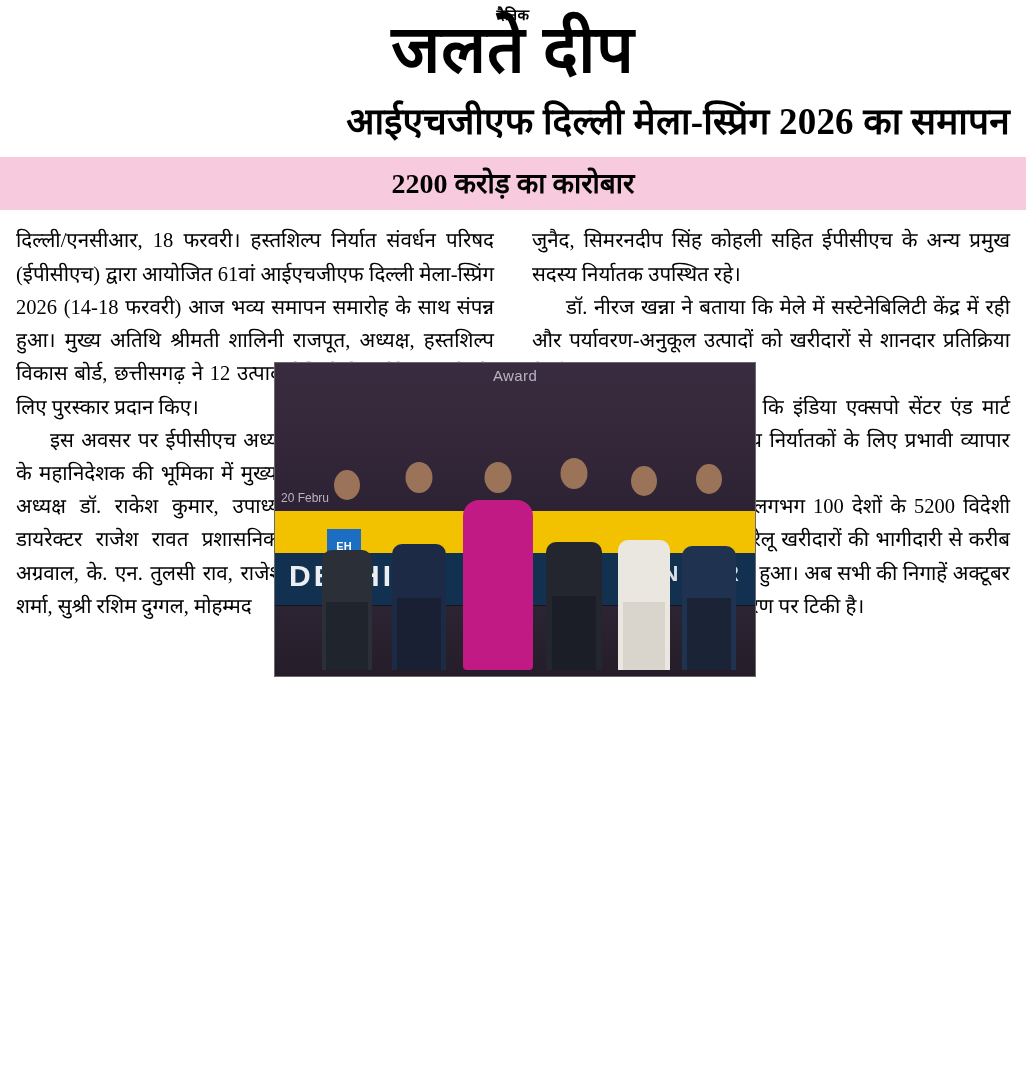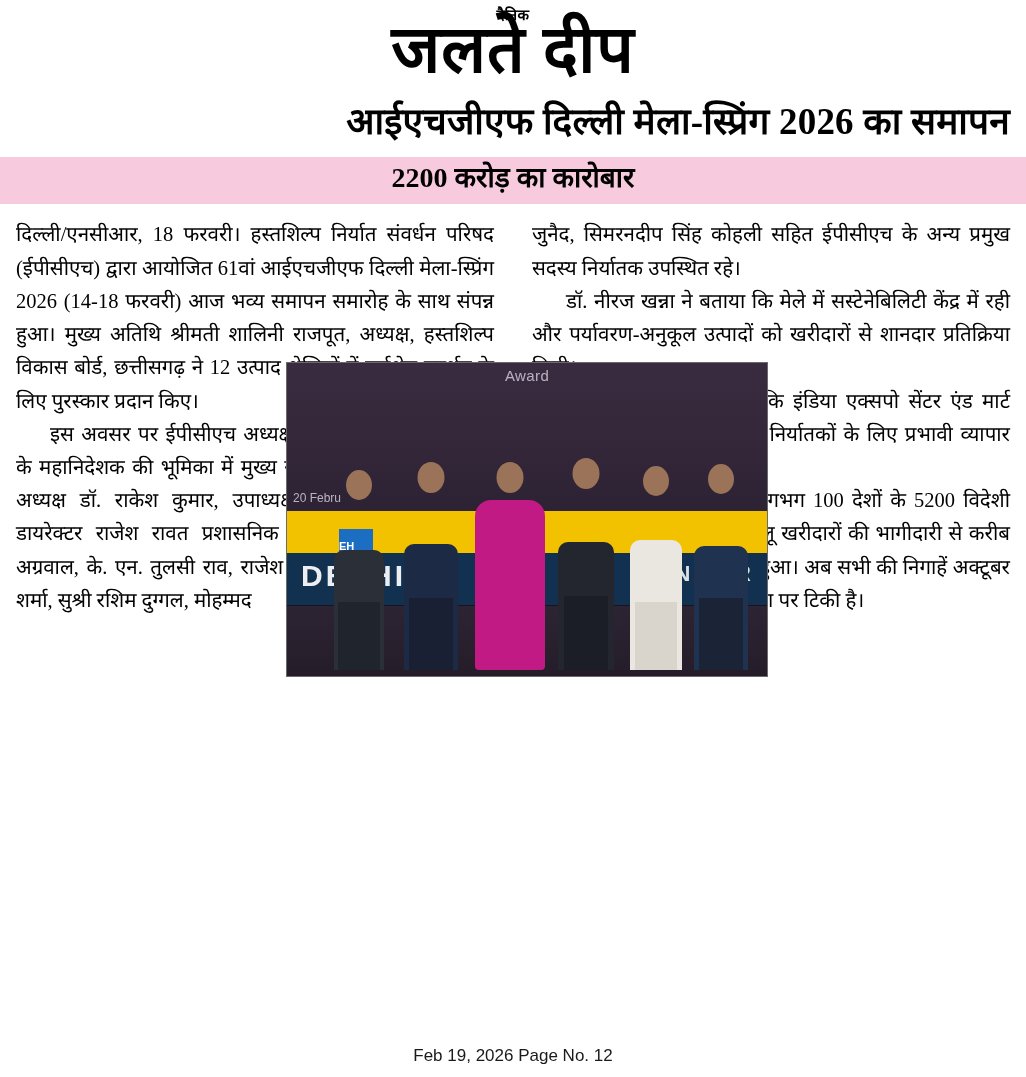--- a/index.html
+++ b/index.html
@@ -57,21 +57,21 @@
     font-size: 37px;
     line-height: 1.2;
     margin: 14px 0 12px 0;
     letter-spacing: 0.2px;
   }
 
   
   .subhead-band {
     background: #f7cbdd;
     text-align: center;
-    padding: 6px 0 11px 0;
+    padding: 12px 0 11px 0;
     margin: 0 -16px 14px -16px;
   }
   .subhead-band .subhead-text {
     font-family: "Liberation Serif", serif;
     font-weight: bold;
     font-size: 28px;
     line-height: 1.1;
   }
 
   
@@ -102,29 +102,28 @@
   }
   .clearfix::after {
     content: "";
     display: block;
     clear: both;
   }
 
   
   .photo {
     position: absolute;
-    left: 270px;
+    left: 258px;
     top: 138px;
     width: 480px;
     height: 313px;
     border: 1px solid #6a6a6a;
     background: linear-gradient(#241c2c, #1b1621 55%, #15111a);
     overflow: hidden;
     z-index: 5;
-    margin-top: 6px;
   }
   .photo .stage-backdrop {
     position: absolute;
     left: 0; top: 0; right: 0;
     height: 58%;
     background: linear-gradient(#3a2c40, #2a2030);
   }
   .photo .banner-text {
     position: absolute;
     left: 0; right: 0;
@@ -204,21 +203,21 @@
     position: absolute;
     left: 52px;
     top: 166px;
     width: 34px;
     height: 34px;
     background: #1b6ec2;
     color: #fff;
     font-family: "Liberation Sans", sans-serif;
     font-size: 11px;
     font-weight: bold;
-    text-align: left;
+    text-align: center;
     line-height: 34px;
   }
   .person {
     position: absolute;
     bottom: 6px;
   }
   .person .head {
     position: absolute;
     left: 50%;
     transform: translateX(-50%);
@@ -324,16 +323,15 @@
       <div class="person p6">
         <div class="head" style="width:26px;height:30px;top:0;"></div>
         <div class="body" style="width:54px;height:124px;background:#1f3350;border-radius:10px 10px 0 0;"></div>
         <div class="body" style="width:44px;height:72px;background:#1a2436;"></div>
       </div>
     </div>
 
   </div>
 
   <div class="footer">
-    <div>Feb 19, 2026 Page No. 12</div>
   </div>
 
 </div>
 
 </body></html>

